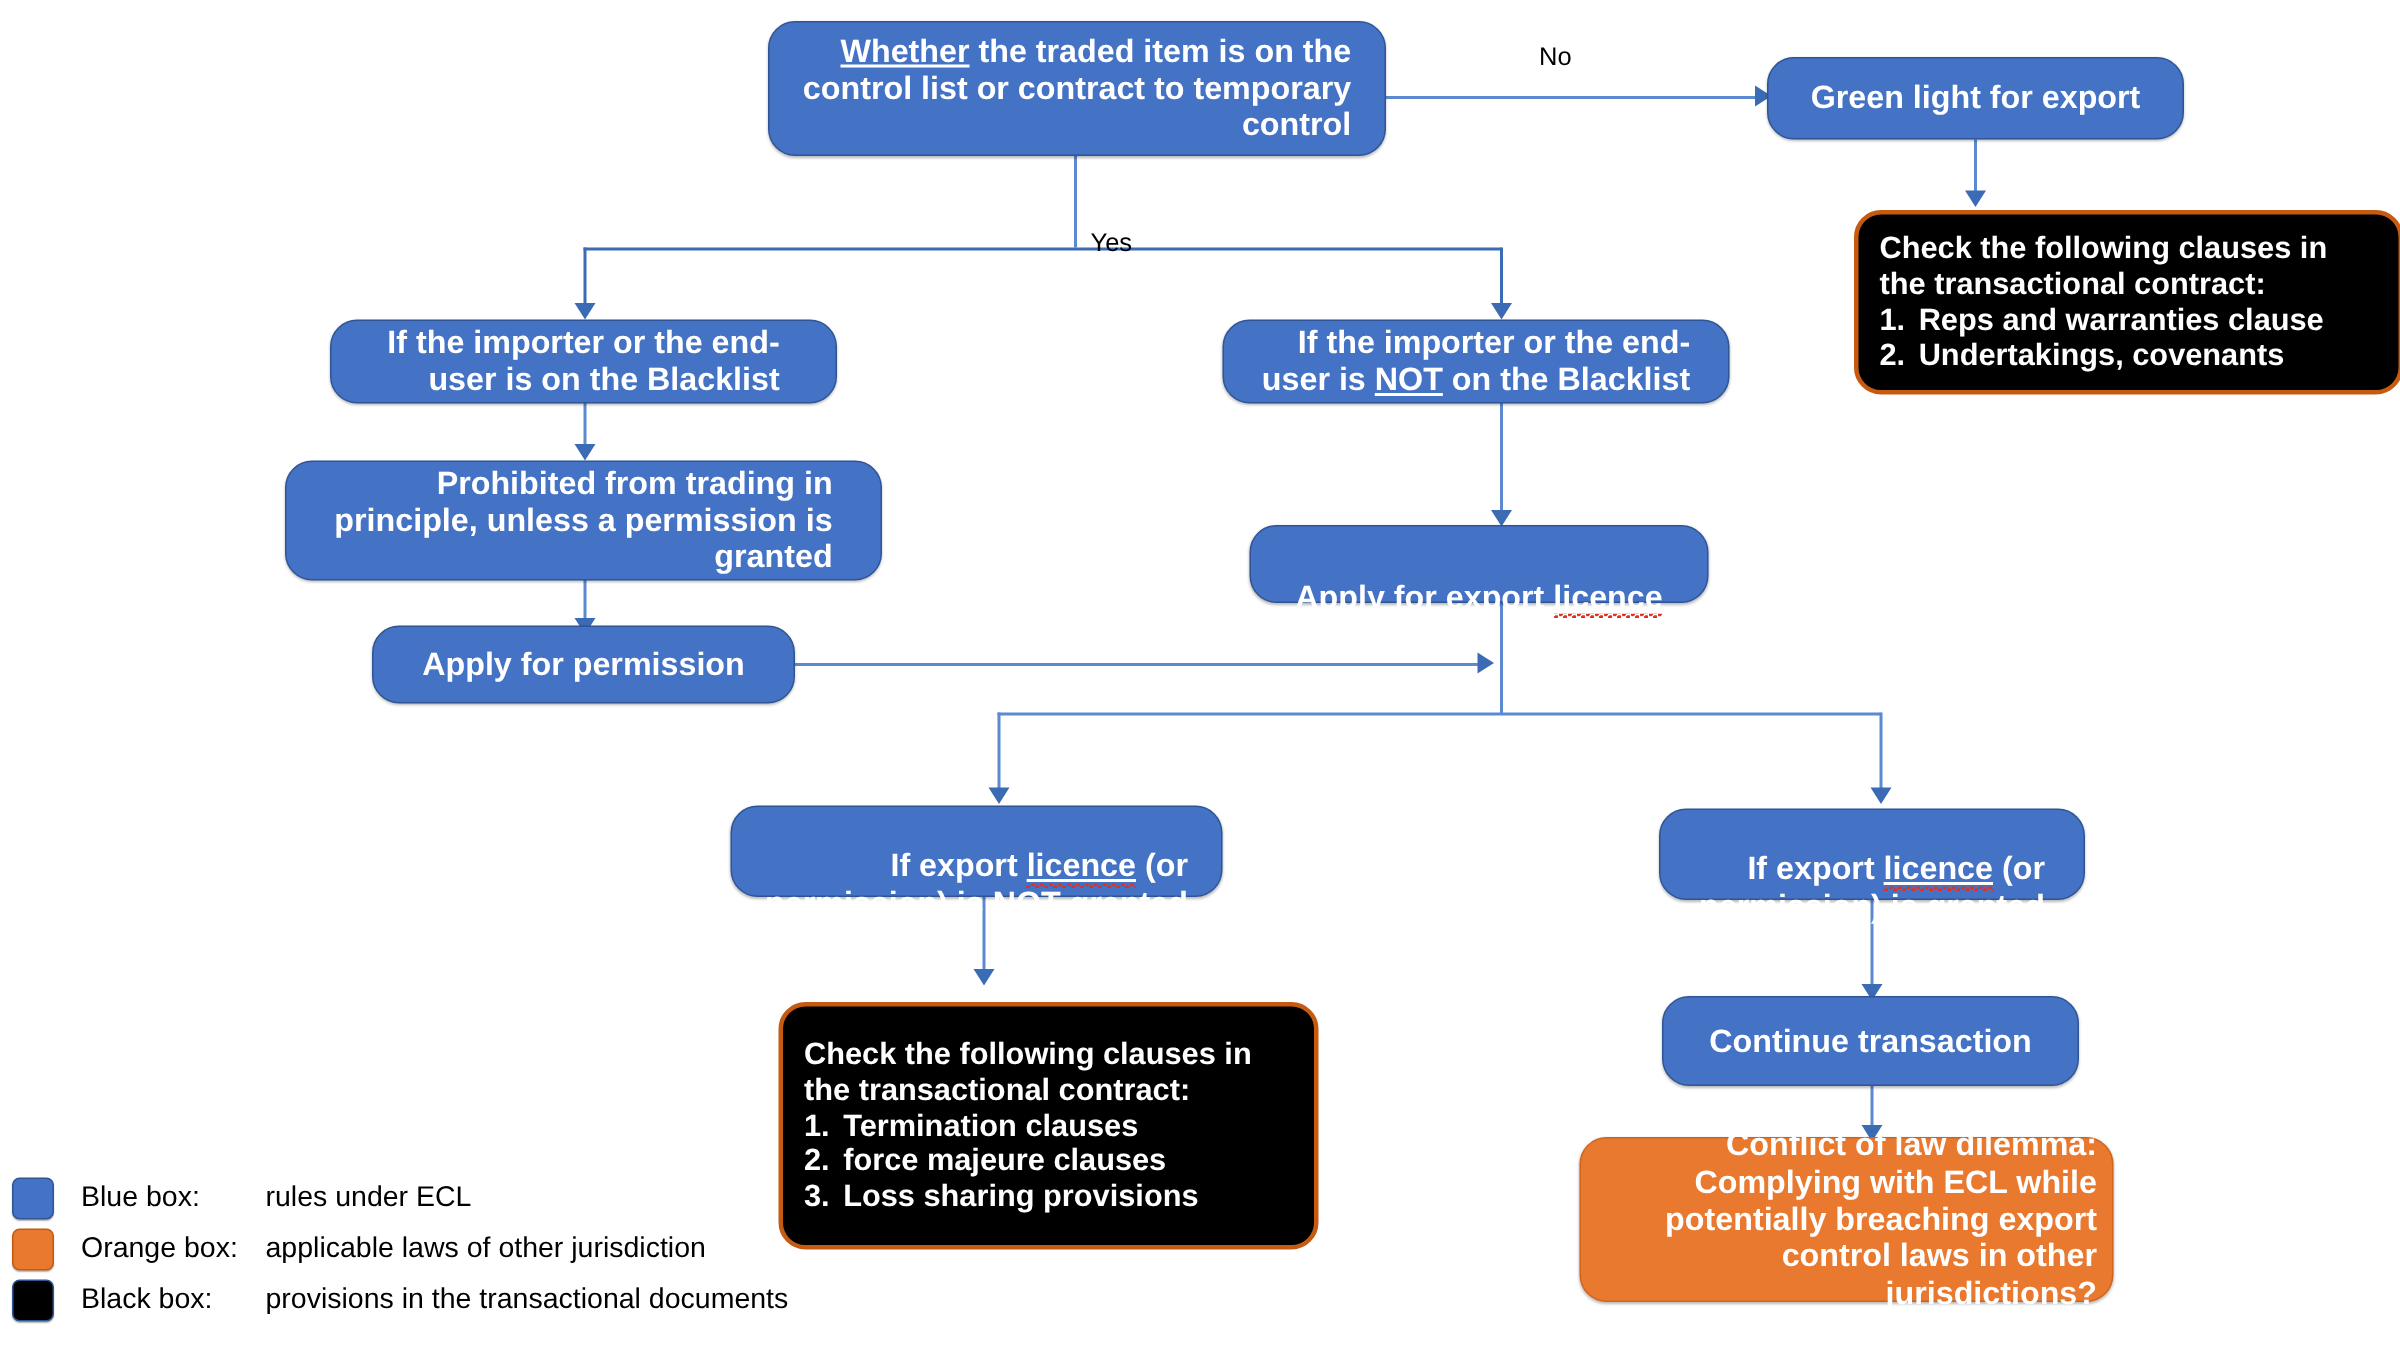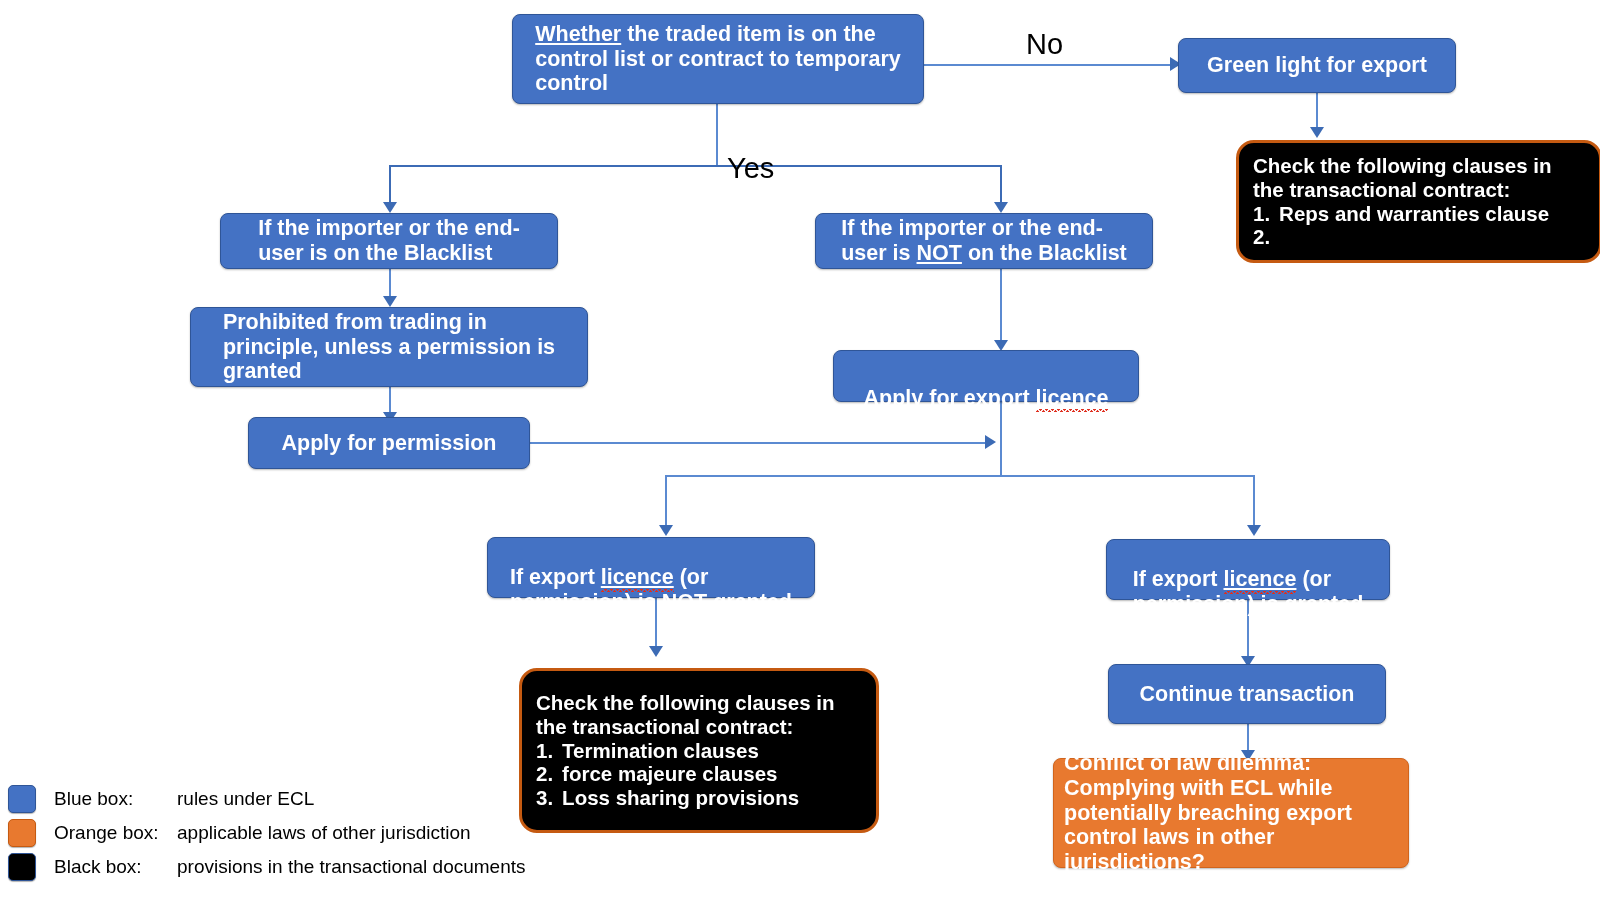--- a/index.html
+++ b/index.html
@@ -17,24 +17,24 @@
     background: #ffffff;
     overflow: hidden;
   }
   
   .node {
     position: absolute;
     box-sizing: border-box;
     display: flex;
     align-items: center;
     justify-content: center;
-    text-align: left;
+    text-align: right;
     font-weight: bold;
     line-height: 1.16;
-    border-radius: 8px;
+    border-radius: 18px;
     color: #ffffff;
     z-index: 3;
   }
   .node.blue {
     background: #4472C4;
     border: 1.5px solid #2F5597;
     box-shadow: 0 1px 2px rgba(0,0,0,0.28);
     font-size: 21.5px;
     padding: 4px 10px;
   }
@@ -110,21 +110,21 @@
     border-top: 11px solid #3C6BB5;
   }
   .arrow.right {
     border-top: 7px solid transparent;
     border-bottom: 7px solid transparent;
     border-left: 11px solid #3C6BB5;
   }
   
   .edge-label {
     position: absolute;
-    font-size: 29px;
+    font-size: 17px;
     color: #000000;
     font-weight: normal;
     z-index: 4;
   }
   
   #legend {
     position: absolute;
     left: 8px;
     top: 782px;
     width: 520px;
@@ -218,20 +218,21 @@
     <div class="blk-inner">
       <span class="ln">Check the following clauses in</span>
       <span class="ln">the transactional contract:</span>
       <ul class="blk-list">
         <li>
           <span class="num">1.</span>
           <span>Reps and warranties clause</span>
         </li>
         <li>
           <span class="num">2.</span>
+          <span>Undertakings, covenants</span>
         </li>
       </ul>
     </div>
   </div>
 
   <div class="node blue" style="left:220px; top:213px; width:338px; height:56px;">
     <div>
       <span class="ln">If the importer or the end-</span>
       <span class="ln">user is on the Blacklist</span>
     </div>

